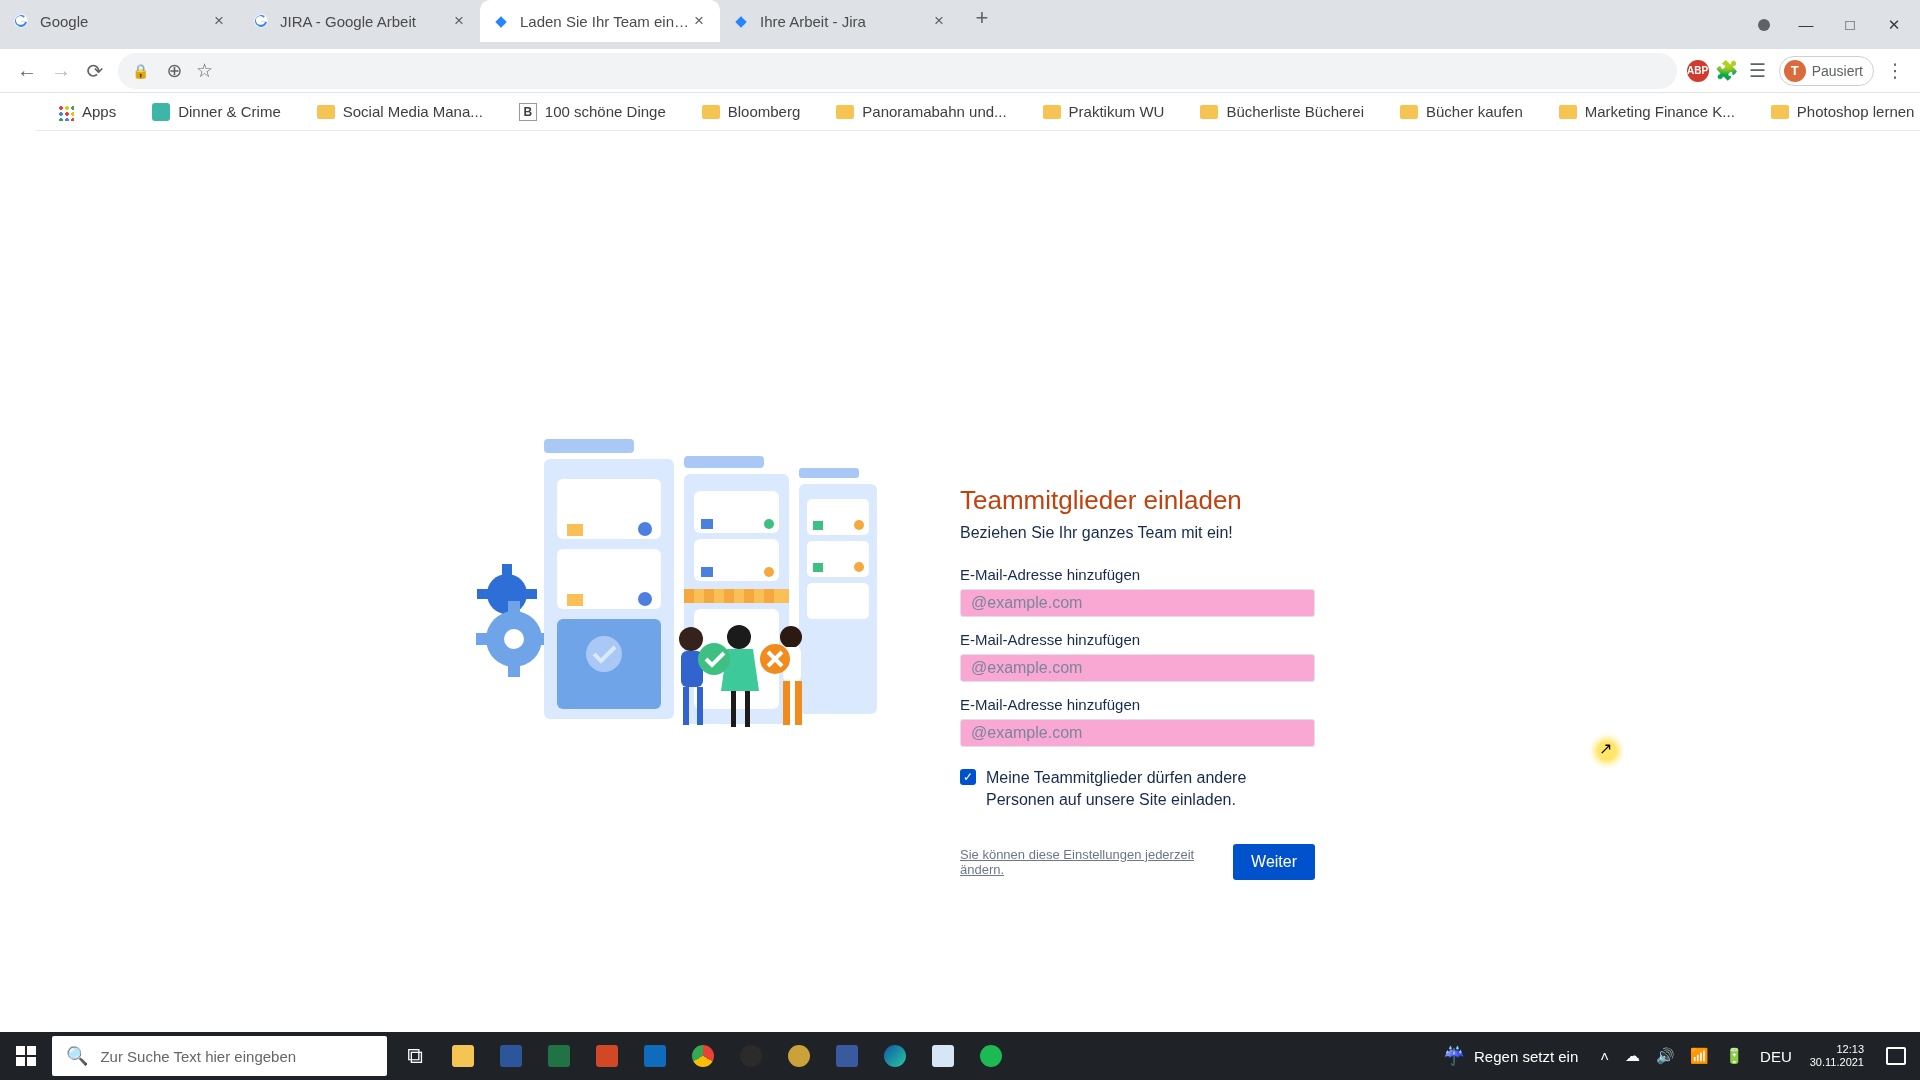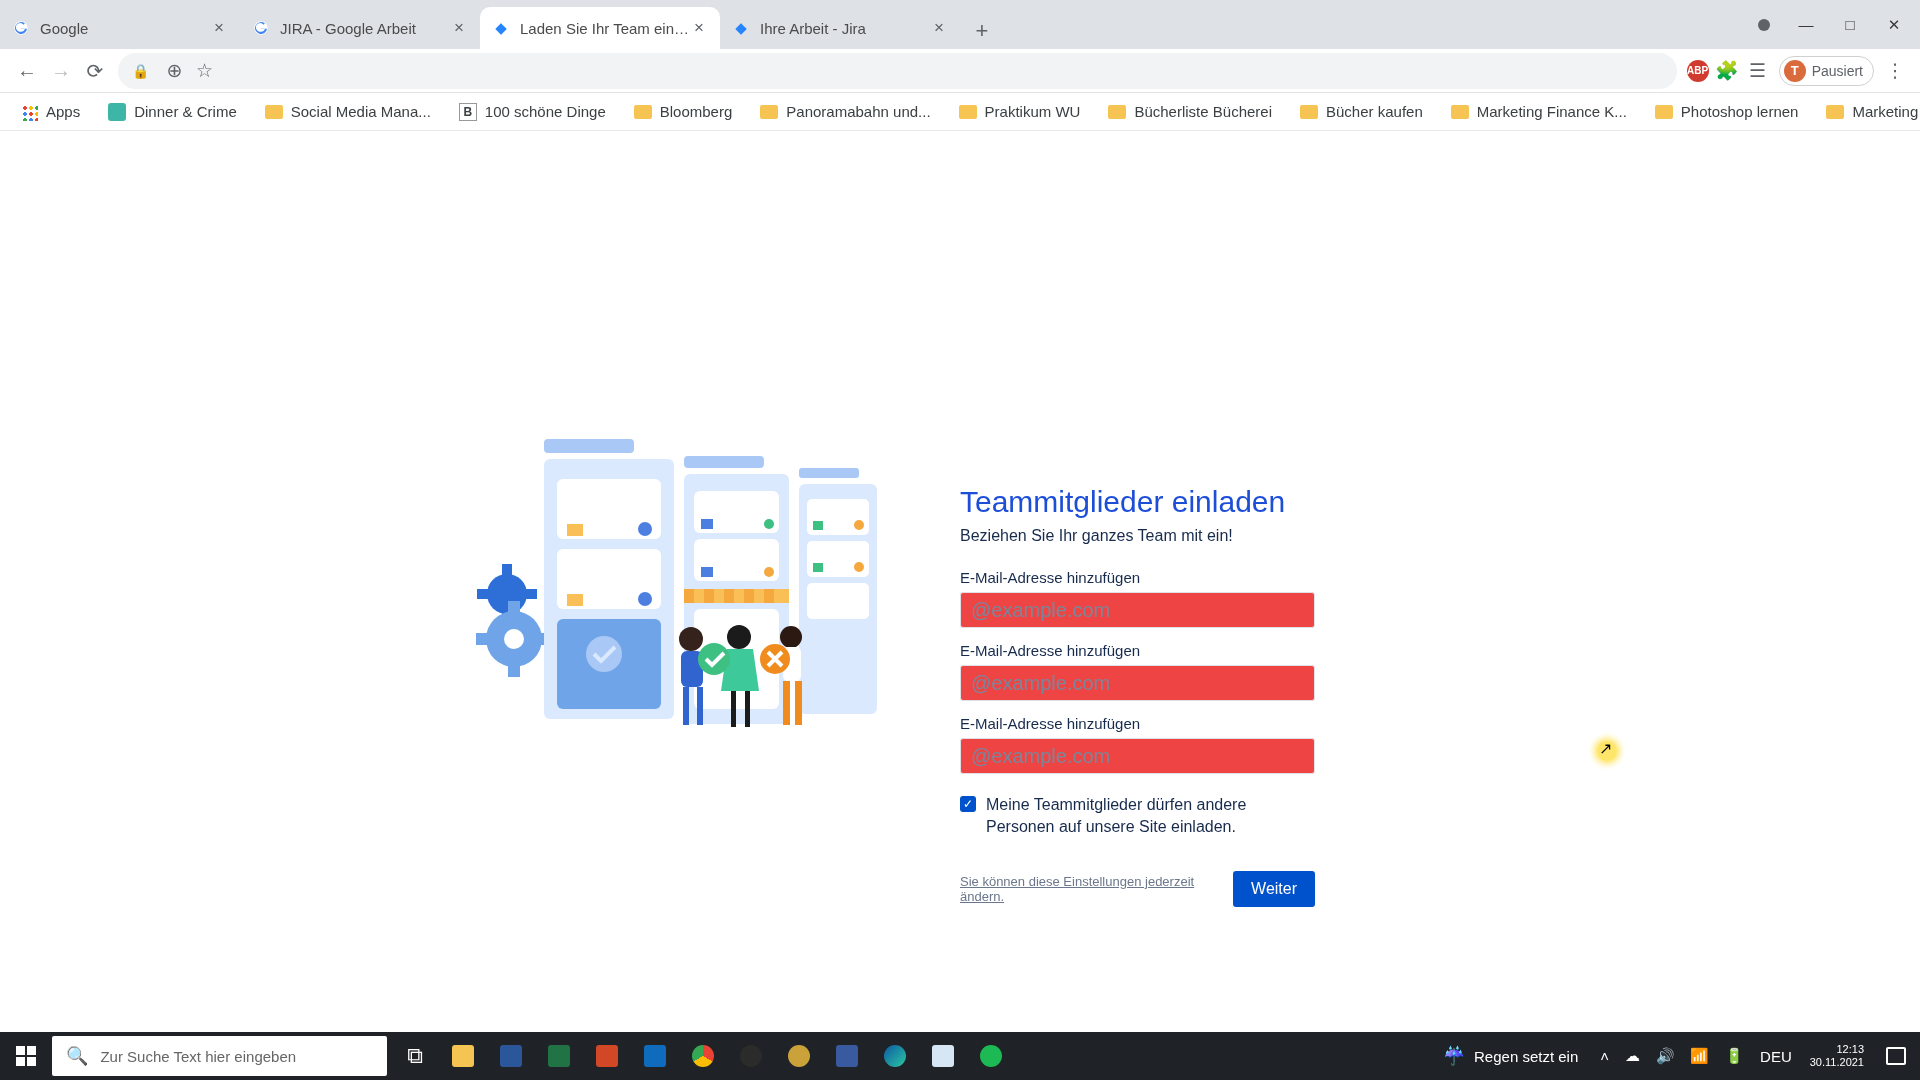--- a/index.html
+++ b/index.html
@@ -1,20 +1,20 @@
 <!DOCTYPE html>
 <html><head>
 <meta charset="utf-8">
 <style>
   * { margin:0; padding:0; box-sizing:border-box; font-family:"Segoe UI",Arial,sans-serif; }
   body { width:1920px; height:1080px; overflow:hidden; background:#fff; }
 
   
   .chrome-top { background:#dee1e6; height:49px; display:flex; align-items:flex-end; }
-  .tab-strip { display:flex; align-items:flex-end; height:49px; flex:1;margin-top:27px; }
+  .tab-strip { display:flex; align-items:flex-start; height:49px; flex:1;margin-top:27px; }
   .tab { height:42px; width:240px; display:flex; align-items:center; padding:0 12px;
          border-top-left-radius:10px; border-top-right-radius:10px; font-size:15px;
          color:#4b4b4b; position:relative; }
   .tab.active { background:#fff; }
   .tab .favicon { width:18px; height:18px; margin-right:10px; display:flex;
                   align-items:center; justify-content:center; font-size:15px; }
   .tab .title { flex:1; white-space:nowrap; overflow:hidden; text-overflow:ellipsis; }
   .tab .close { font-size:17px; color:#5f6368; padding:0 4px; }
   .new-tab { width:36px; height:36px; display:flex; align-items:center;
              justify-content:center; font-size:22px; color:#5f6368; margin-left:4px; }
@@ -43,21 +43,21 @@
                   display:flex; align-items:center; padding:0 10px 0 4px;
                   margin:0 6px; font-size:14px; color:#5f6368; gap:6px; }
   .profile-chip .av { width:22px; height:22px; border-radius:50%;
                       background:#d96b3d; color:#fff; font-size:13px;
                       display:flex; align-items:center; justify-content:center;
                       font-weight:600; }
 
   
   .bookmarks { height:38px; background:#fff; display:flex; align-items:center;
                padding:0 10px; border-bottom:1px solid #e8e8e8; font-size:15px;
-               color:#3c4043; gap:8px; }
+               color:#3c4043; gap:16px;margin-left:36px; }
   .bk { display:flex; align-items:center; padding:0 10px; height:32px;
         border-radius:4px; white-space:nowrap; }
   .bk .foldr { width:18px; height:14px; background:#f5c452; border-radius:2px;
                margin-right:8px; }
   .apps-dots { width:18px; height:18px; margin-right:8px;
                background:
                  radial-gradient(circle,#ea4335 2px,transparent 2px) 2px 2px/6px 6px,
                  radial-gradient(circle,#fbbc05 2px,transparent 2px) 8px 2px/6px 6px,
                  radial-gradient(circle,#34a853 2px,transparent 2px) 14px 2px/6px 6px,
                  radial-gradient(circle,#4285f4 2px,transparent 2px) 2px 8px/6px 6px,
@@ -67,25 +67,25 @@
                  radial-gradient(circle,#4285f4 2px,transparent 2px) 8px 14px/6px 6px,
                  radial-gradient(circle,#ea4335 2px,transparent 2px) 14px 14px/6px 6px;
                background-repeat:no-repeat; }
   .bk-sep { width:1px; height:22px; background:#d0d0d0; margin:0 6px; }
 
   
   .page { position:absolute; top:131px; left:0; right:0; bottom:48px;
           background:#fff; }
   .hero { position:absolute; left:459px; top:248px; width:420px; height:420px; }
   .form { position:absolute; left:960px; top:354px; width:355px; }
-  .h1   { font-size:30px; font-weight:500; color:#1d4ed8; margin-bottom:8px; }
+  .h1   { font-size:26px; font-weight:500; color:#c2410c; margin-bottom:8px; }
   .sub  { font-size:16px; color:#172b4d; margin-bottom:24px; }
   .lbl  { font-size:15px; color:#172b4d; margin-bottom:6px; margin-top:14px; }
-  .inp  { width:100%; height:36px; border:1px solid #dfe1e6; border-radius:3px;
-          background:#ef4444; padding:0 10px; font-size:20px; color:#172b4d; }
+  .inp  { width:100%; height:28px; border:1px solid #dfe1e6; border-radius:3px;
+          background:#f9a8d4; padding:0 10px; font-size:16px; color:#172b4d; }
   .inp::placeholder { color:#7a869a; }
   .chk-row { display:flex; align-items:flex-start; gap:10px; margin-top:20px;
              font-size:16px; color:#172b4d; line-height:1.4; }
   .chk { width:16px; height:16px; border-radius:3px; background:#0052cc;
          display:flex; align-items:center; justify-content:center;
          color:#fff; font-size:12px; flex-shrink:0; margin-top:2px; }
   .foot-row { display:flex; align-items:center; justify-content:space-between;
               margin-top:32px; }
   .hint { font-size:13px; color:#6b778c;text-decoration:underline; }
   .btn  { background:#0052cc; color:#fff; border:none; border-radius:3px;

